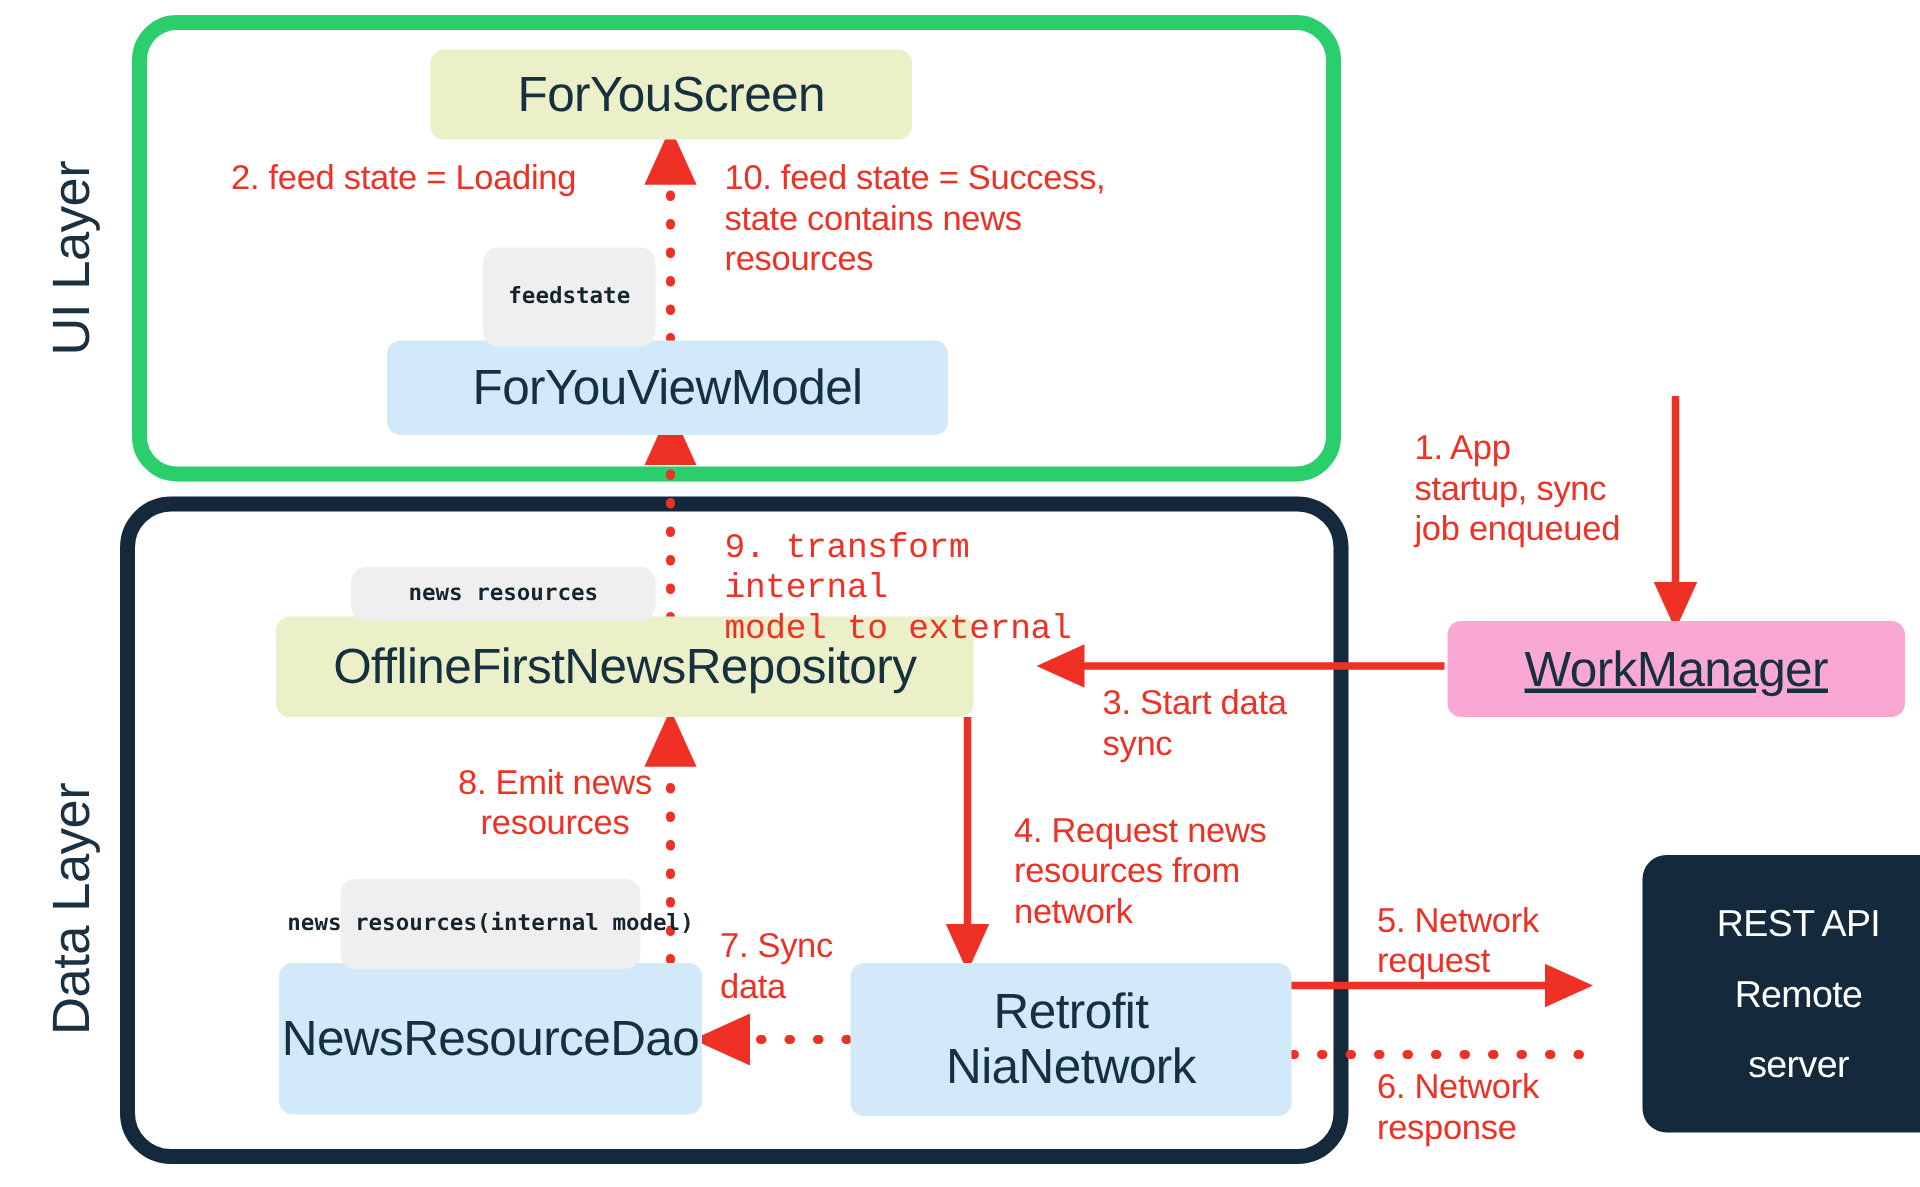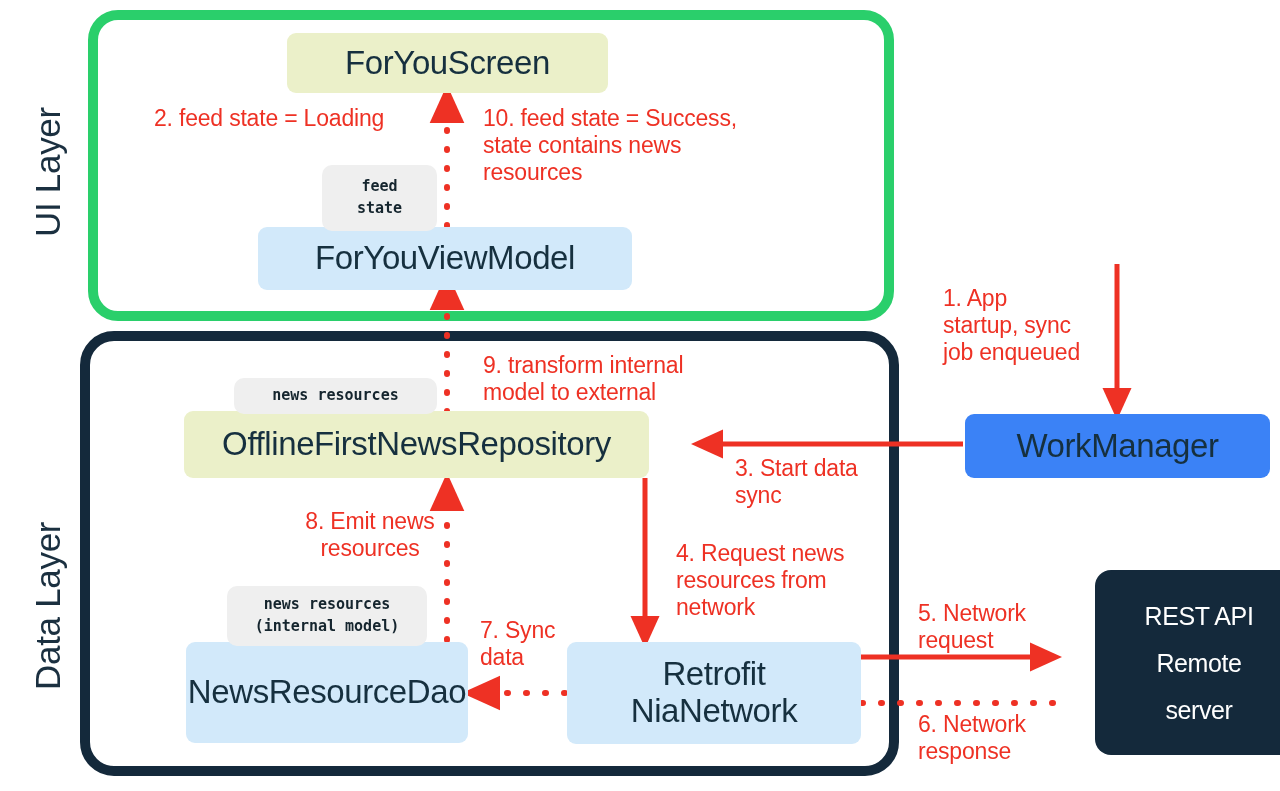--- a/index.html
+++ b/index.html
@@ -64,21 +64,21 @@
     align-items: center;
     justify-content: center;
     text-align: center;
     border-radius: 9px;
     color: #16303f;
     letter-spacing: -0.4px;
     line-height: 1.12;
   }
   .node.olive { background: #EBF0C9; }
   .node.blue  { background: #D2E9FA; }
-  .node.grey  { background: #3b82f6; }
+  .node.grey  { background: #f9a8d4; text-decoration: underline; }
   .node.dark  { background: #14293B; color: #ffffff; border-radius: 16px; margin-left: 40px; }
 
   #node-foryouscreen {
     left: 287px; top: 33px; width: 321px; height: 60px;
     font-size: 33px;
   }
   #node-foryouviewmodel {
     left: 258px; top: 227px; width: 374px; height: 63px;
     font-size: 33px;
   }
@@ -109,21 +109,20 @@
   }
   .node-line { display: block; }
 
   
   .chip {
     position: absolute;
     box-sizing: border-box;
     background: #EFEFEF;
     border-radius: 10px;
     display: flex;
-    flex-direction: column;
     align-items: center;
     justify-content: center;
     text-align: center;
     font-family: "DejaVu Sans Mono", "Liberation Mono", monospace;
     font-weight: bold;
     color: #15252e;
     font-size: 15px;
     line-height: 1.45;
   }
   #chip-feedstate       { left: 322px; top: 165px; width: 115px; height: 66px; }
@@ -135,21 +134,21 @@
   .annot {
     position: absolute;
     color: #EE3124;
     font-size: 23px;
     line-height: 1.18;
     letter-spacing: -0.2px;
     white-space: pre-line;
   }
   #annot-2  { left: 154px; top: 105px; }
   #annot-10 { left: 483px; top: 105px; width: 275px; }
-  #annot-9  { left: 483px; top: 352px; width: 235px; }
+  #annot-9  { left: 483px; top: 352px; width: 235px; font-family: Liberation Mono, monospace; }
   #annot-8  { left: 300px; top: 508px; width: 140px; text-align: center; }
   #annot-7  { left: 480px; top: 617px; width: 80px; }
   #annot-1  { left: 943px; top: 285px; width: 160px; }
   #annot-3  { left: 735px; top: 455px; width: 140px; }
   #annot-4  { left: 676px; top: 540px; width: 185px; }
   #annot-5  { left: 918px; top: 600px; width: 125px; }
   #annot-6  { left: 918px; top: 711px; width: 130px; }
 
   
   #arrows {

